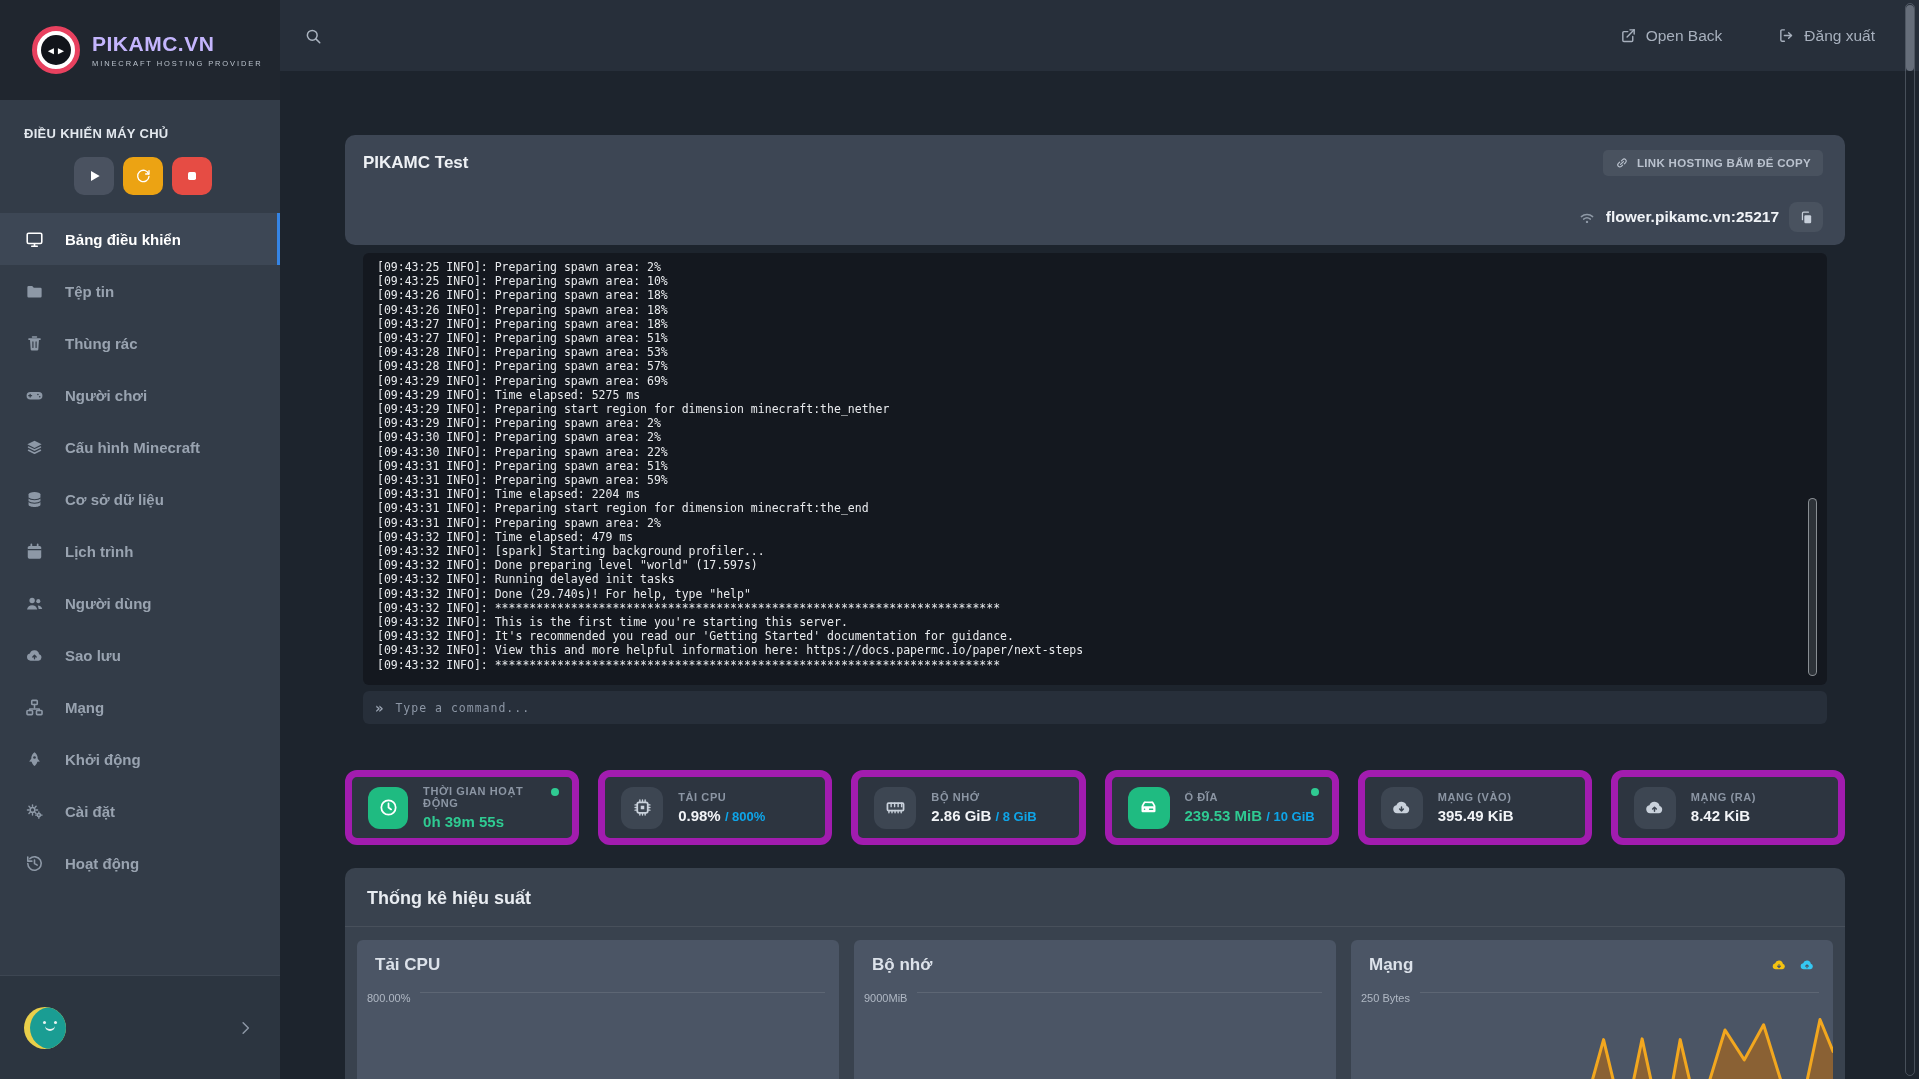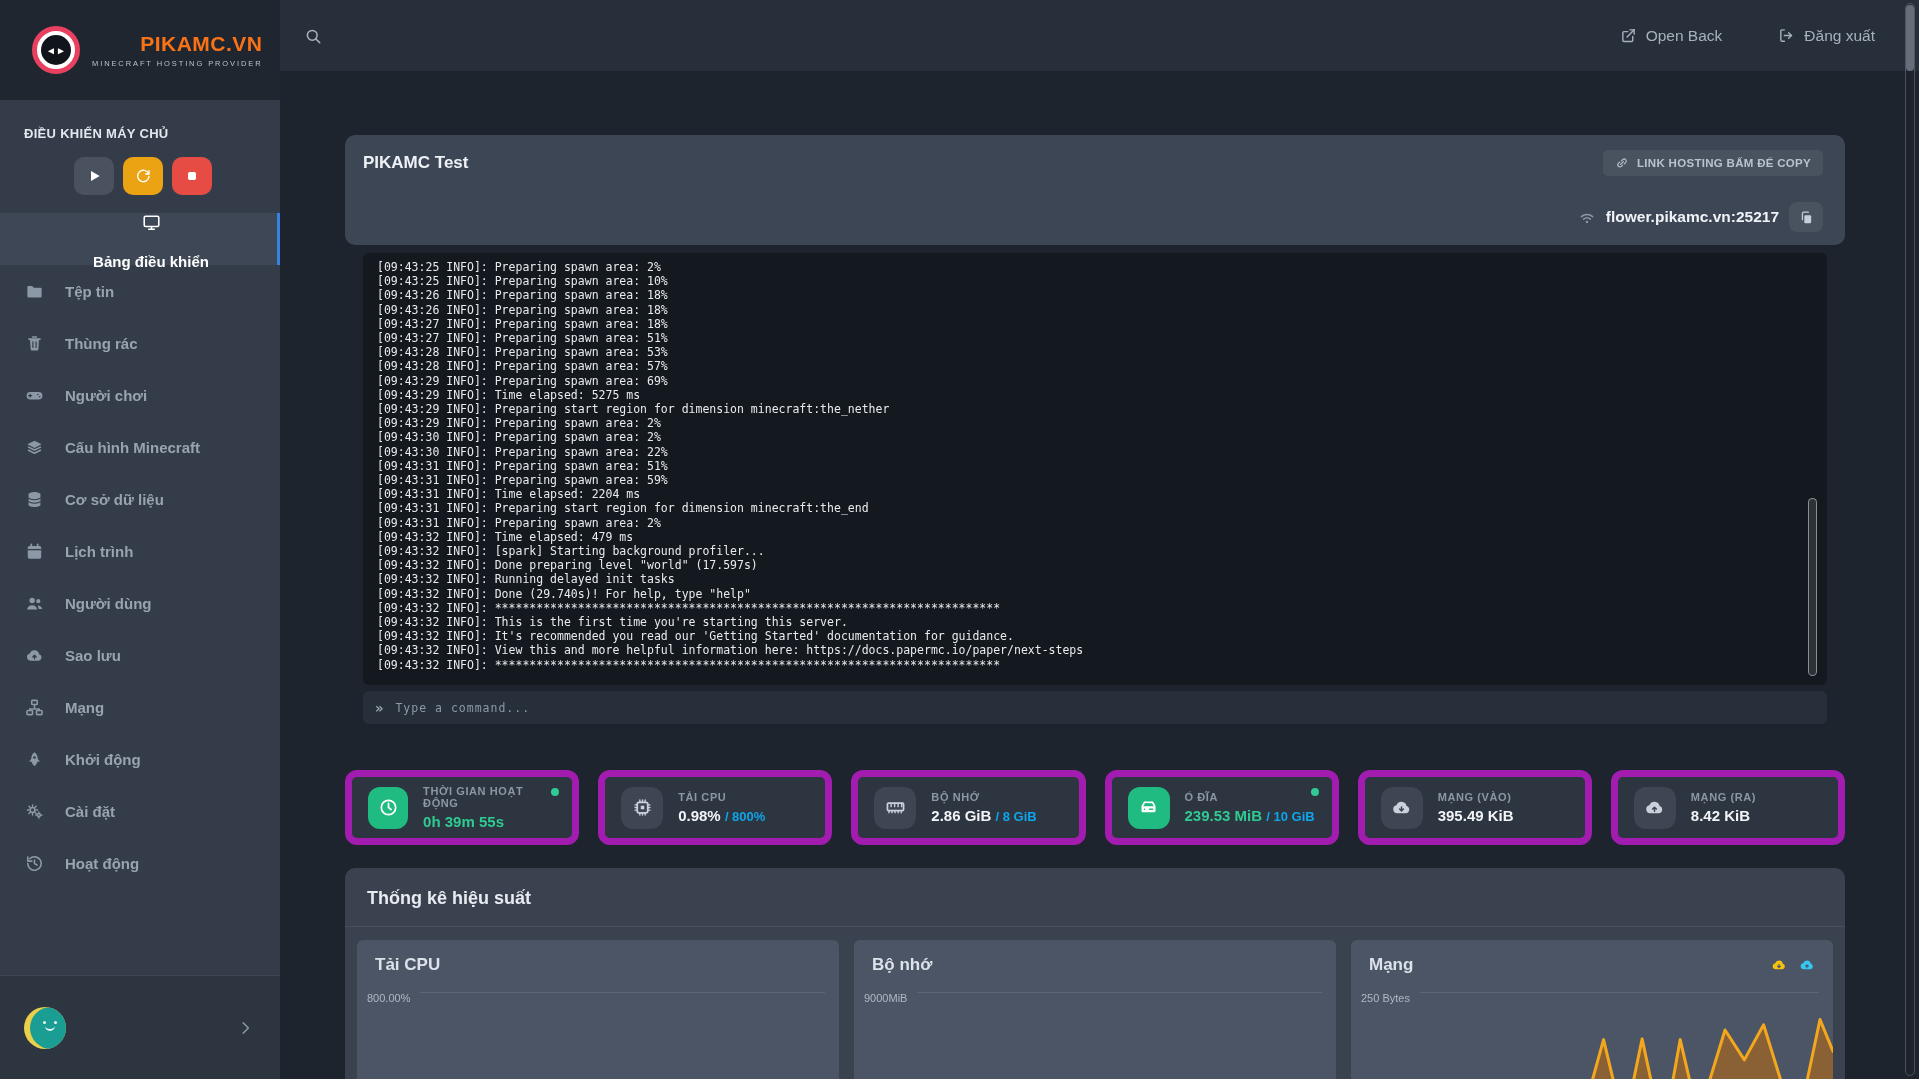--- a/index.html
+++ b/index.html
@@ -6,34 +6,34 @@
   html,body { width:1919px; height:1079px; overflow:hidden; }
   body { background:#1d242d; font-family:"Liberation Sans", sans-serif; color:#e8ecf1; position:relative; }
   i[data-icon]{ display:inline-flex; width:18px; height:18px; flex:none; }
   i[data-icon] svg{ width:100%; height:100%; }
 
   
   .sidebar{ position:fixed; left:0; top:0; bottom:0; width:280px; background:#333c48; z-index:5; }
   .logo{ height:100px; background:#20262f; display:flex; align-items:center; gap:12px; padding:0 0 0 32px; }
   .logo-mark{ width:48px; height:48px; border-radius:50%; background:#fff; border:5px solid #e8415f; display:flex; align-items:center; justify-content:center; }
   .logo-core{ width:30px; height:30px; border-radius:50%; background:#11141a; color:#fff; font-size:10px; letter-spacing:0; display:flex; align-items:center; justify-content:center; font-weight:bold; }
-  .logo-name{ font-size:21px; font-weight:bold; color:#f97316; letter-spacing:.5px;text-align:right; }
+  .logo-name{ font-size:21px; font-weight:bold; color:#c4b5fd; letter-spacing:.5px; }
   .logo-tag{ font-size:7.5px; color:#b9c1cb; letter-spacing:1.9px; margin-top:3px; }
   .section-label{ margin:26px 0 0 24px; font-size:13px; font-weight:bold; color:#e3e8ee; letter-spacing:.3px; }
   .power-row{ display:flex; gap:9px; margin:16px 0 0 74px; }
   .pbtn{ width:40px; height:38px; border:none; border-radius:10px; display:flex; align-items:center; justify-content:center; color:#fff; cursor:pointer; }
   .pbtn i[data-icon]{ width:16px; height:16px; }
   .pbtn.start{ background:#4a5260; }
   .pbtn.restart{ background:#eca313; }
   .pbtn.stop{ background:#e64c44; }
   .menu{ margin-top:18px; }
   .mi{ height:52px; display:flex; align-items:center; gap:21px; padding-left:25px; color:#99a3b0; cursor:pointer; }
   .mi i[data-icon]{ width:19px; height:19px; color:#8d98a6; --hole:#333c48; }
   .mi-lb{ font-size:15px; font-weight:600; }
-  .mi.active{ background:#3d4755; color:#fff; border-right:3px solid #3584e4;flex-direction:column; }
+  .mi.active{ background:#3d4755; color:#fff; border-right:3px solid #3584e4; }
   .mi.active i[data-icon]{ color:#fff; --hole:#3d4755; }
   .user-block{ position:absolute; left:0; right:0; bottom:0; height:104px; background:#2c3540; border-top:1px solid #3d4652; display:flex; align-items:center; justify-content:space-between; padding:0 26px 0 24px; }
   .avatar{ width:42px; height:42px; border-radius:50%; background:#e9cf4a; position:relative; overflow:hidden; }
   .avatar .face{ position:absolute; left:6px; top:0; width:42px; height:42px; border-radius:50%; background:#1a9d93; }
   .avatar .eye{ position:absolute; width:3px; height:3px; border-radius:50%; background:#e9f3f2; top:14px; }
   .avatar .eye.l{ left:19px; } .avatar .eye.r{ left:30px; }
   .avatar .smile{ position:absolute; left:21px; top:17px; width:10px; height:7px; border:2px solid #e9f3f2; border-top:none; border-left:none; border-right:none; border-radius:0 0 8px 8px; }
   .chev{ color:#8d97a5; width:18px; height:18px; }
 
   

